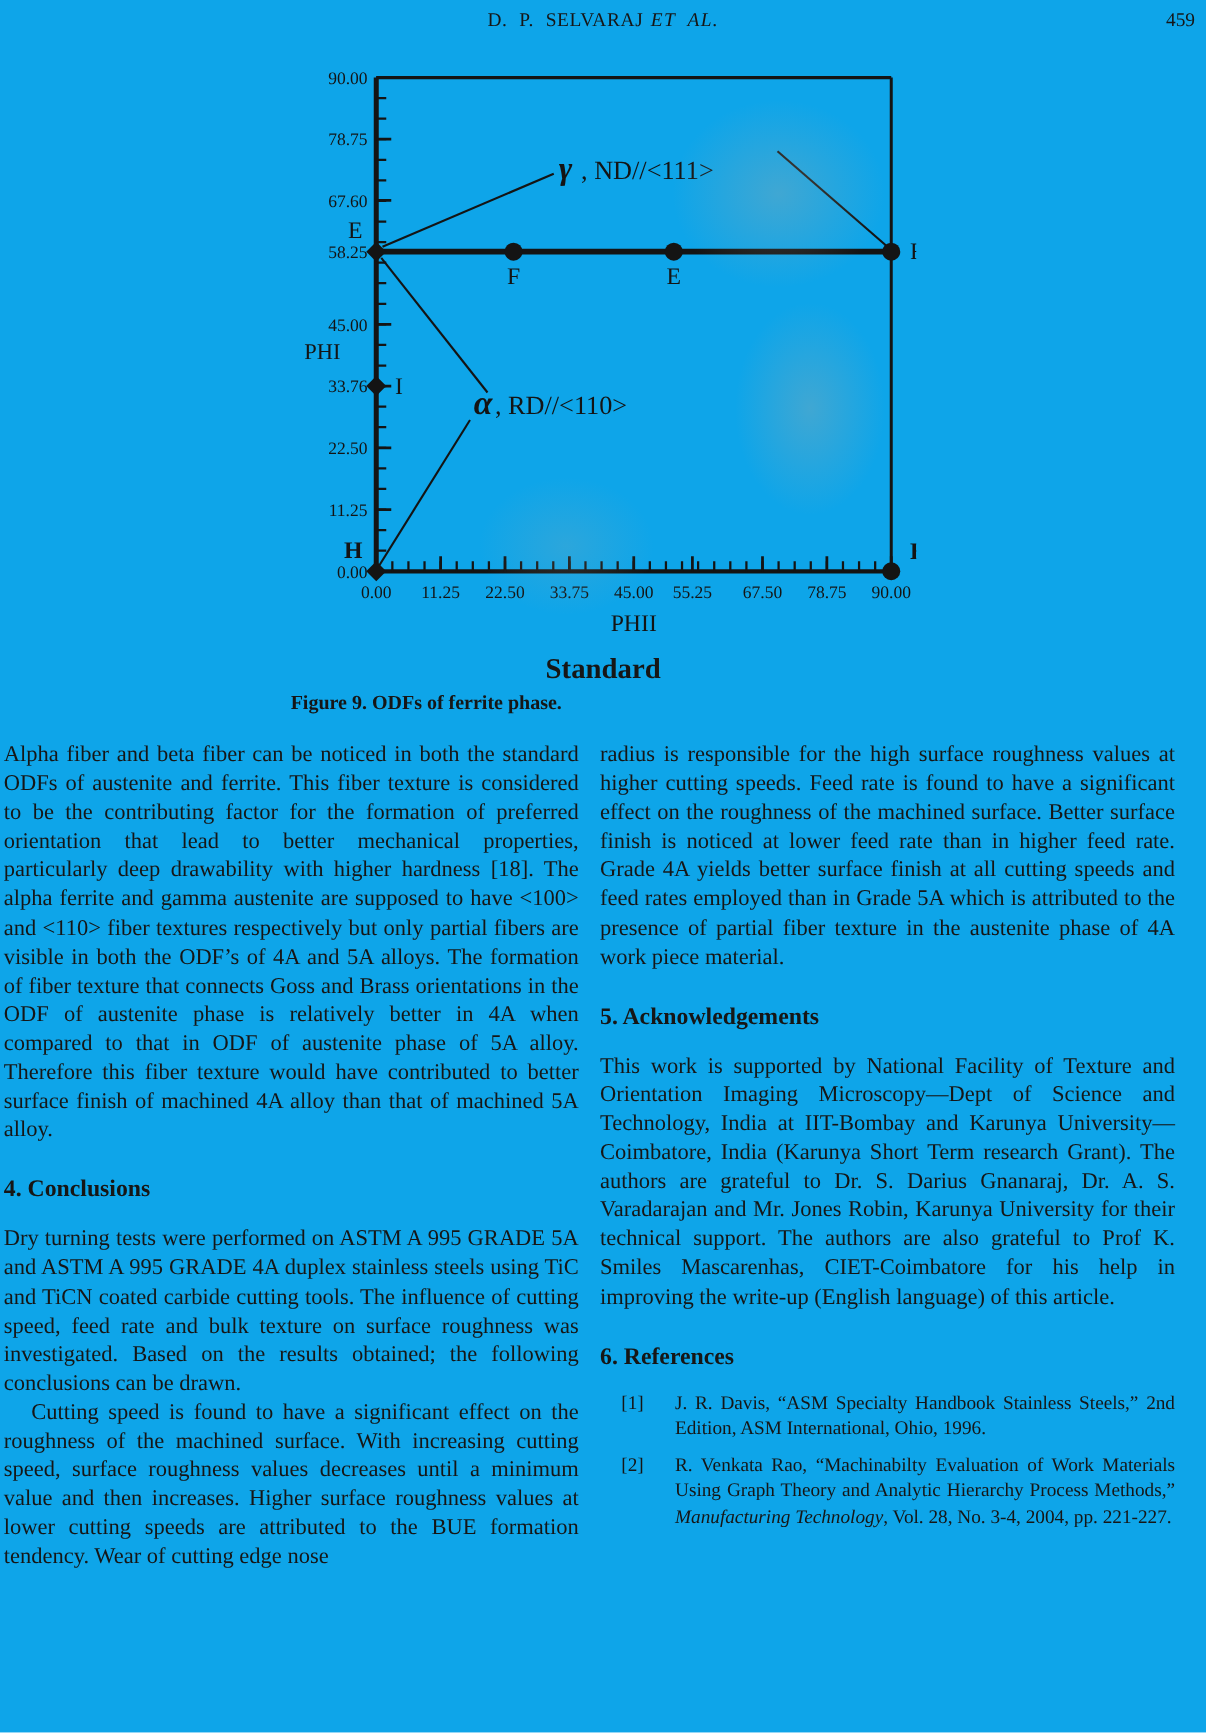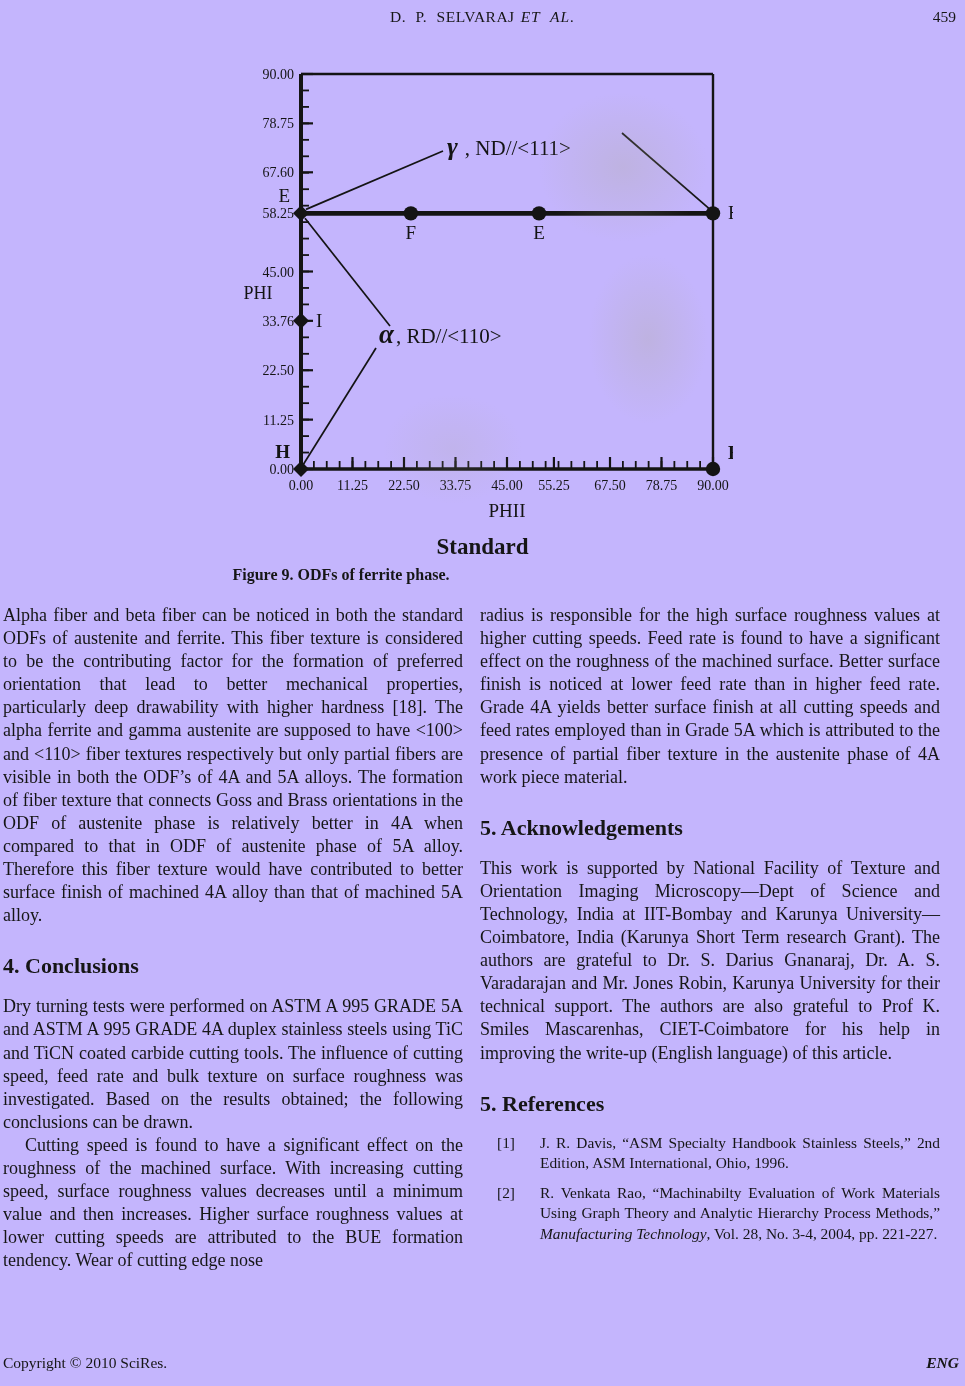--- a/index.html
+++ b/index.html
@@ -1,46 +1,46 @@
 <!DOCTYPE html>
 <html><head>
 <meta charset="utf-8">
 <style>
   * { box-sizing: border-box; margin: 0; padding: 0; }
   html,body { background:#ffffff; }
   .page {
     position: relative;
     width: 965px; height: 1386px;
-    background: #c4b5fd;
+    background: #0ea5e9;
     color: #161616;
     font-family: "Liberation Serif", "DejaVu Serif", serif;
     overflow: hidden;
   }
   
   .hdr { position: relative; height: 28px; padding-top: 8px; font-size: 15.5px; }
   .hdr-center { position: absolute; left: 0; right: 0; top: 8px; text-align: center; word-spacing: 5px; letter-spacing: 0.5px; }
   .hdr-center i { margin-left: 6px; letter-spacing: 1px; }
   .hdr-page { position: absolute; right: 9px; top: 8px; }
   
-  .fig { position: relative; width: 500px; margin: 36px auto 0; }
+  .fig { position: relative; width: 500px; margin: 24px auto 0; }
   .smudge { position: absolute; border-radius: 50%; pointer-events: none;
             background: radial-gradient(closest-side, rgba(178,172,160,0.30), rgba(178,172,160,0)); }
   .s1 { left: 305px; top: 28px;  width: 170px; height: 150px; }
   .s2 { left: 355px; top: 190px; width: 120px; height: 170px; }
   .s3 { left: 150px; top: 330px; width: 140px; height: 110px; opacity:.6; }
   svg { display: block; }
   svg text { font-family: "Liberation Serif", "DejaVu Serif", serif; fill: #141414; }
   .fig-standard { text-align: center; font-weight: bold; font-size: 23px; margin-top: 12px; }
   .fig-caption  { text-align: left; font-weight: bold; font-size: 16px;  margin-top: 6px; }
   
   .cols { display: flex; gap: 17px; padding: 0 1px 0 3px; margin-top: 20px; }
   .col { width: 460px; }
   .col p { font-size: 18px; line-height: 23.1px; text-align: justify; }
   .col p.indent { text-indent: 22px; }
-  .col h2 { font-size: 22px; font-weight: bold; margin: 26px 0 16px; }
+  .col h2 { font-size: 19px; font-weight: bold; margin: 26px 0 16px; }
   
   .ref { position: relative; padding-left: 60px; font-size: 15.4px; line-height: 20.6px;
          text-align: justify; margin-bottom: 9px; }
   .ref-num { position: absolute; left: 17px; }
   .ref i { font-style: italic; }
   
   .ftr { position: absolute; left: 3px; right: 6px; bottom: 14px;
          display: flex; justify-content: space-between; font-size: 15.5px; }
   .journal { font-weight: bold; font-style: italic; }
 </style>
@@ -187,28 +187,24 @@
     <div class="col">
       <p>Alpha fiber and beta fiber can be noticed in both the standard ODFs of austenite and ferrite. This fiber texture is considered to be the contributing factor for the formation of preferred orientation that lead to better mechanical properties, particularly deep drawability with higher hardness [18]. The alpha ferrite and gamma austenite are supposed to have &lt;100&gt; and &lt;110&gt; fiber textures respectively but only partial fibers are visible in both the ODF’s of 4A and 5A alloys. The formation of fiber texture that connects Goss and Brass orientations in the ODF of austenite phase is relatively better in 4A when compared to that in ODF of austenite phase of 5A alloy. Therefore this fiber texture would have contributed to better surface finish of machined 4A alloy than that of machined 5A alloy.</p>
       <h2>4. Conclusions</h2>
       <p>Dry turning tests were performed on ASTM A 995 GRADE 5A and ASTM A 995 GRADE 4A duplex stainless steels using TiC and TiCN coated carbide cutting tools. The influence of cutting speed, feed rate and bulk texture on surface roughness was investigated. Based on the results obtained; the following conclusions can be drawn.</p>
       <p class="indent">Cutting speed is found to have a significant effect on the roughness of the machined surface. With increasing cutting speed, surface roughness values decreases until a minimum value and then increases. Higher surface roughness values at lower cutting speeds are attributed to the BUE formation tendency. Wear of cutting edge nose</p>
     </div>
     <div class="col">
       <p>radius is responsible for the high surface roughness values at higher cutting speeds. Feed rate is found to have a significant effect on the roughness of the machined surface. Better surface finish is noticed at lower feed rate than in higher feed rate. Grade 4A yields better surface finish at all cutting speeds and feed rates employed than in Grade 5A which is attributed to the presence of partial fiber texture in the austenite phase of 4A work piece material.</p>
       <h2>5. Acknowledgements</h2>
       <p>This work is supported by National Facility of Texture and Orientation Imaging Microscopy—Dept of Science and Technology, India at IIT-Bombay and Karunya University—Coimbatore, India (Karunya Short Term research Grant). The authors are grateful to Dr. S. Darius Gnanaraj, Dr. A. S. Varadarajan and Mr. Jones Robin, Karunya University for their technical support. The authors are also grateful to Prof K. Smiles Mascarenhas, CIET-Coimbatore for his help in improving the write-up (English language) of this article.</p>
-      <h2>5. References</h2>
+      <h2>6. References</h2>
       <div class="ref">
         <span class="ref-num">[1]</span><span>J. R. Davis, “ASM Specialty Handbook Stainless Steels,” 2nd Edition, ASM International, Ohio, 1996.</span><i></i><span></span>
       </div>
       <div class="ref">
         <span class="ref-num">[2]</span><span>R. Venkata Rao, “Machinabilty Evaluation of Work Materials Using Graph Theory and Analytic Hierarchy Process Methods,” </span><i>Manufacturing Technology</i><span>, Vol. 28, No. 3-4, 2004, pp. 221-227.</span>
       </div>
     </div>
   </div>
 
-  <div class="ftr">
-    <span>Copyright © 2010 SciRes.</span>
-    <span class="journal">ENG</span>
-  </div>
 
 </div>
 
 </body></html>

